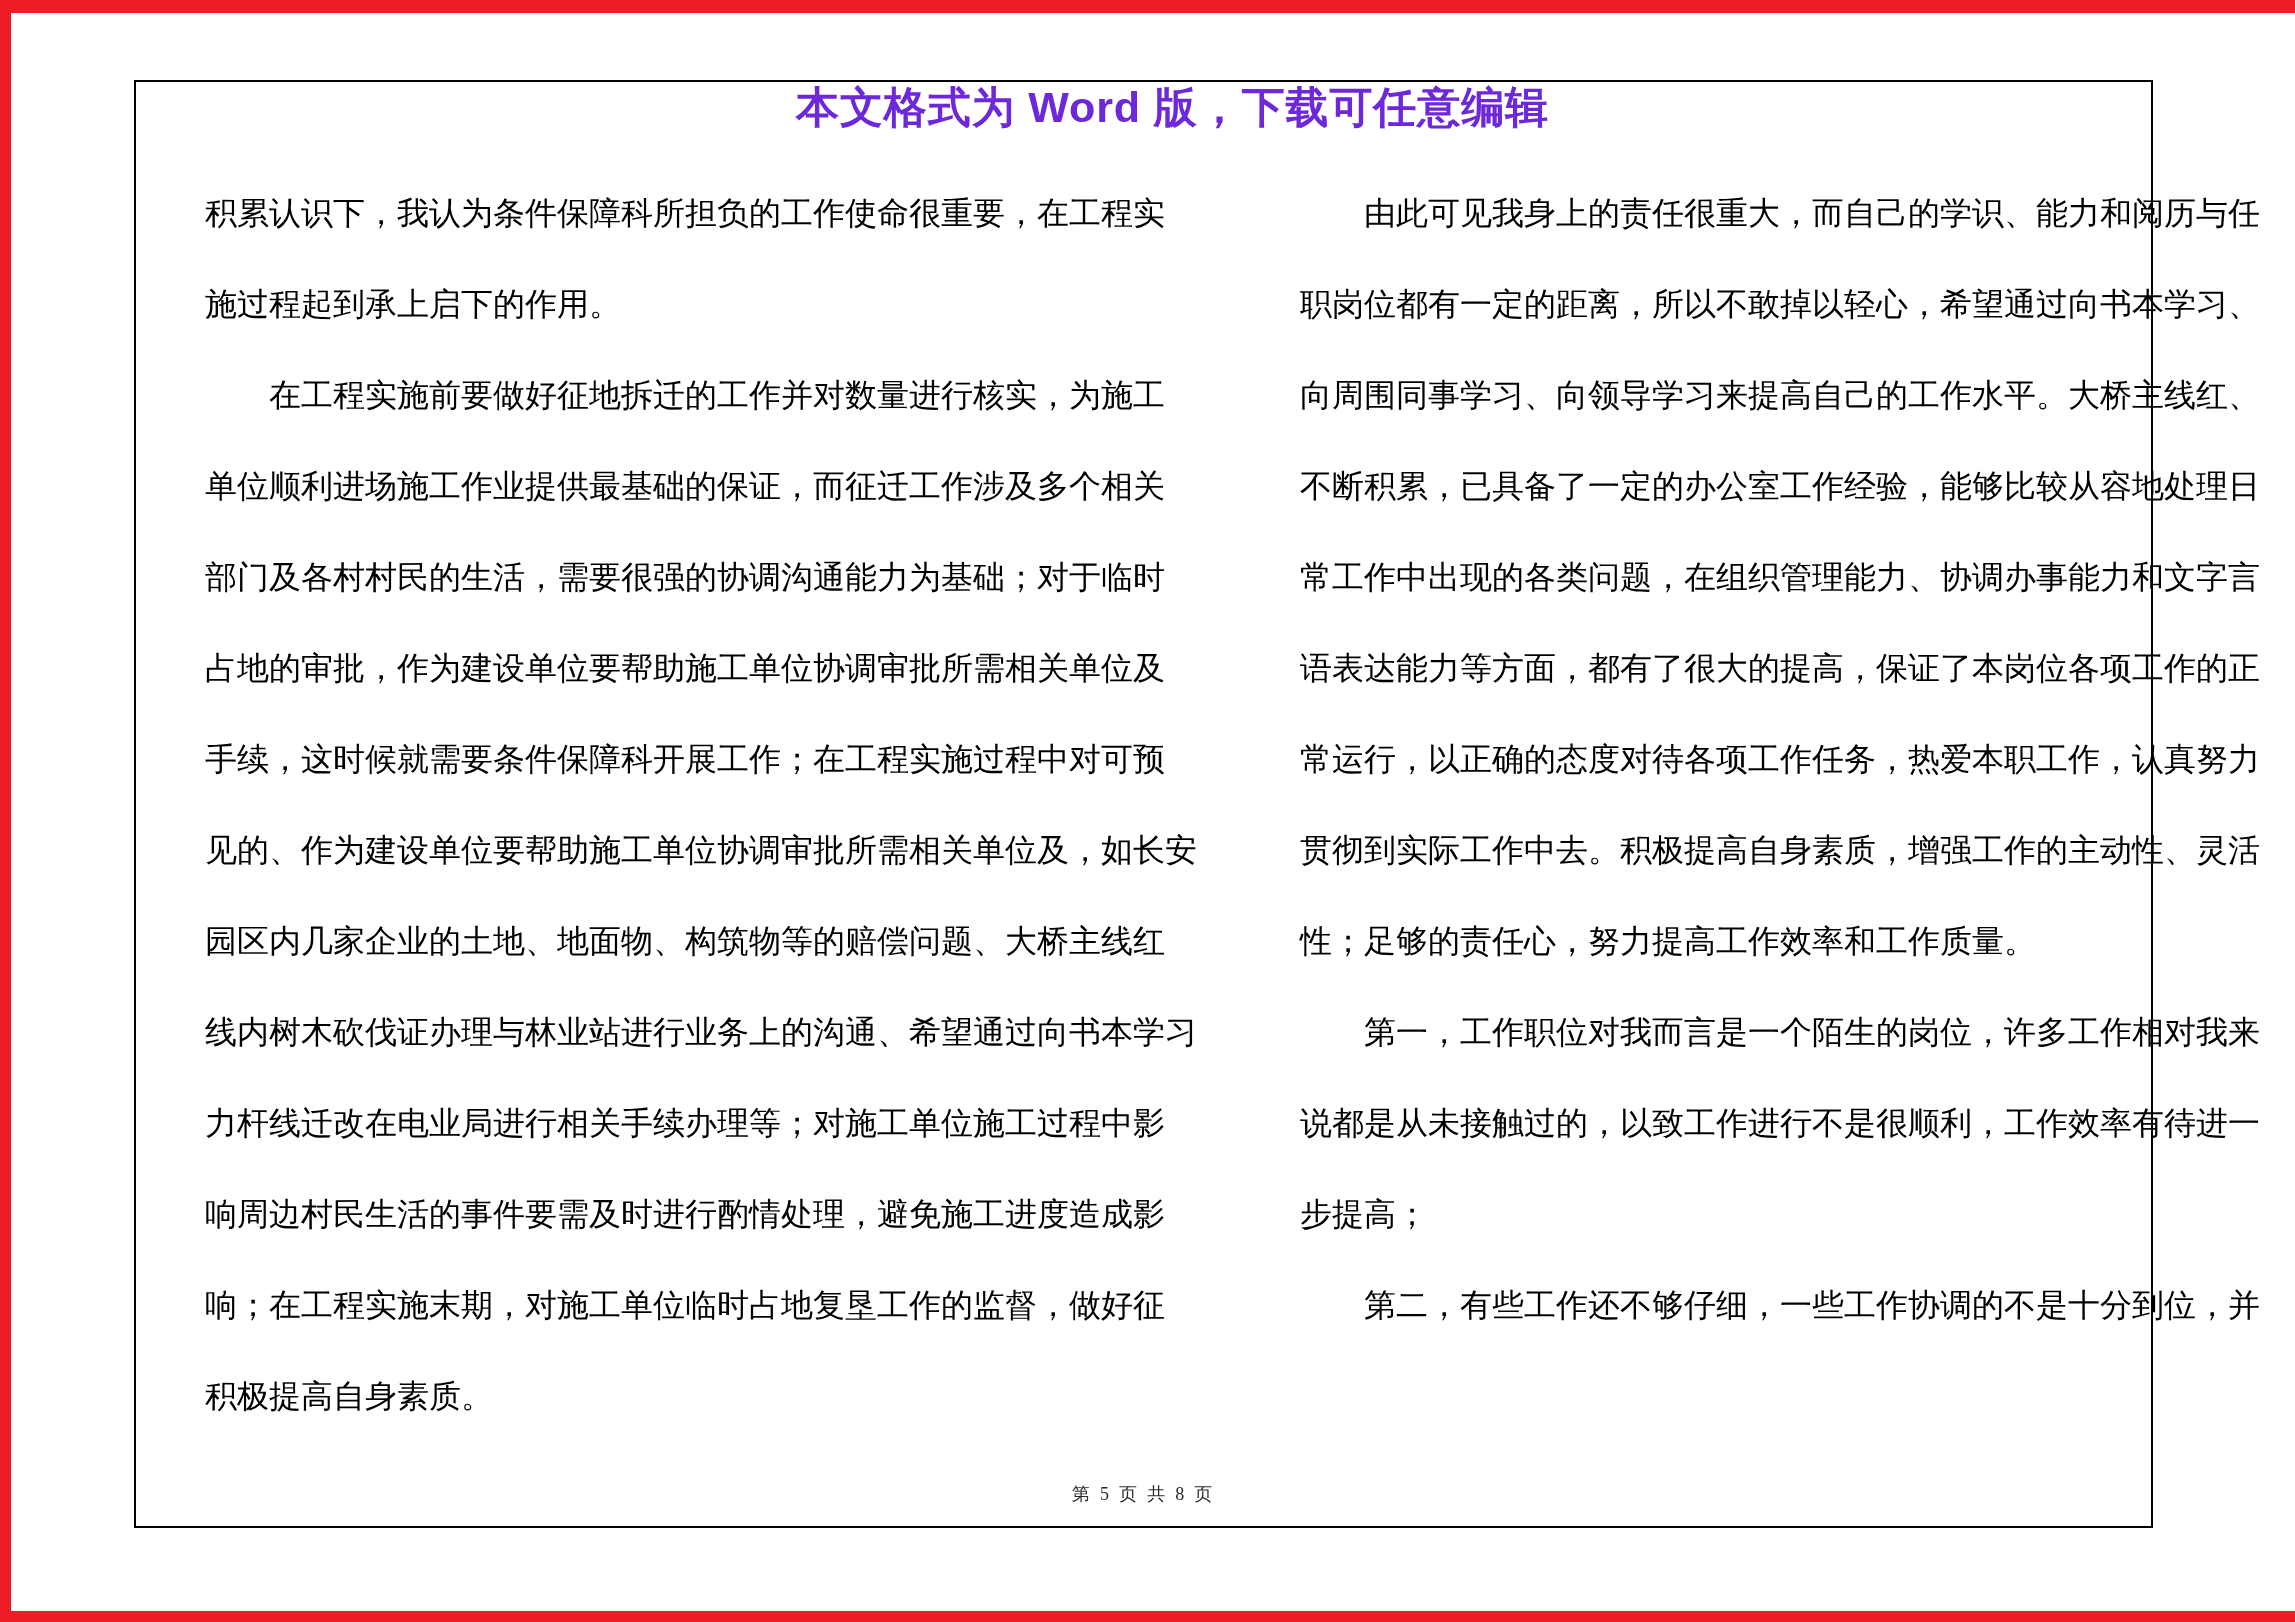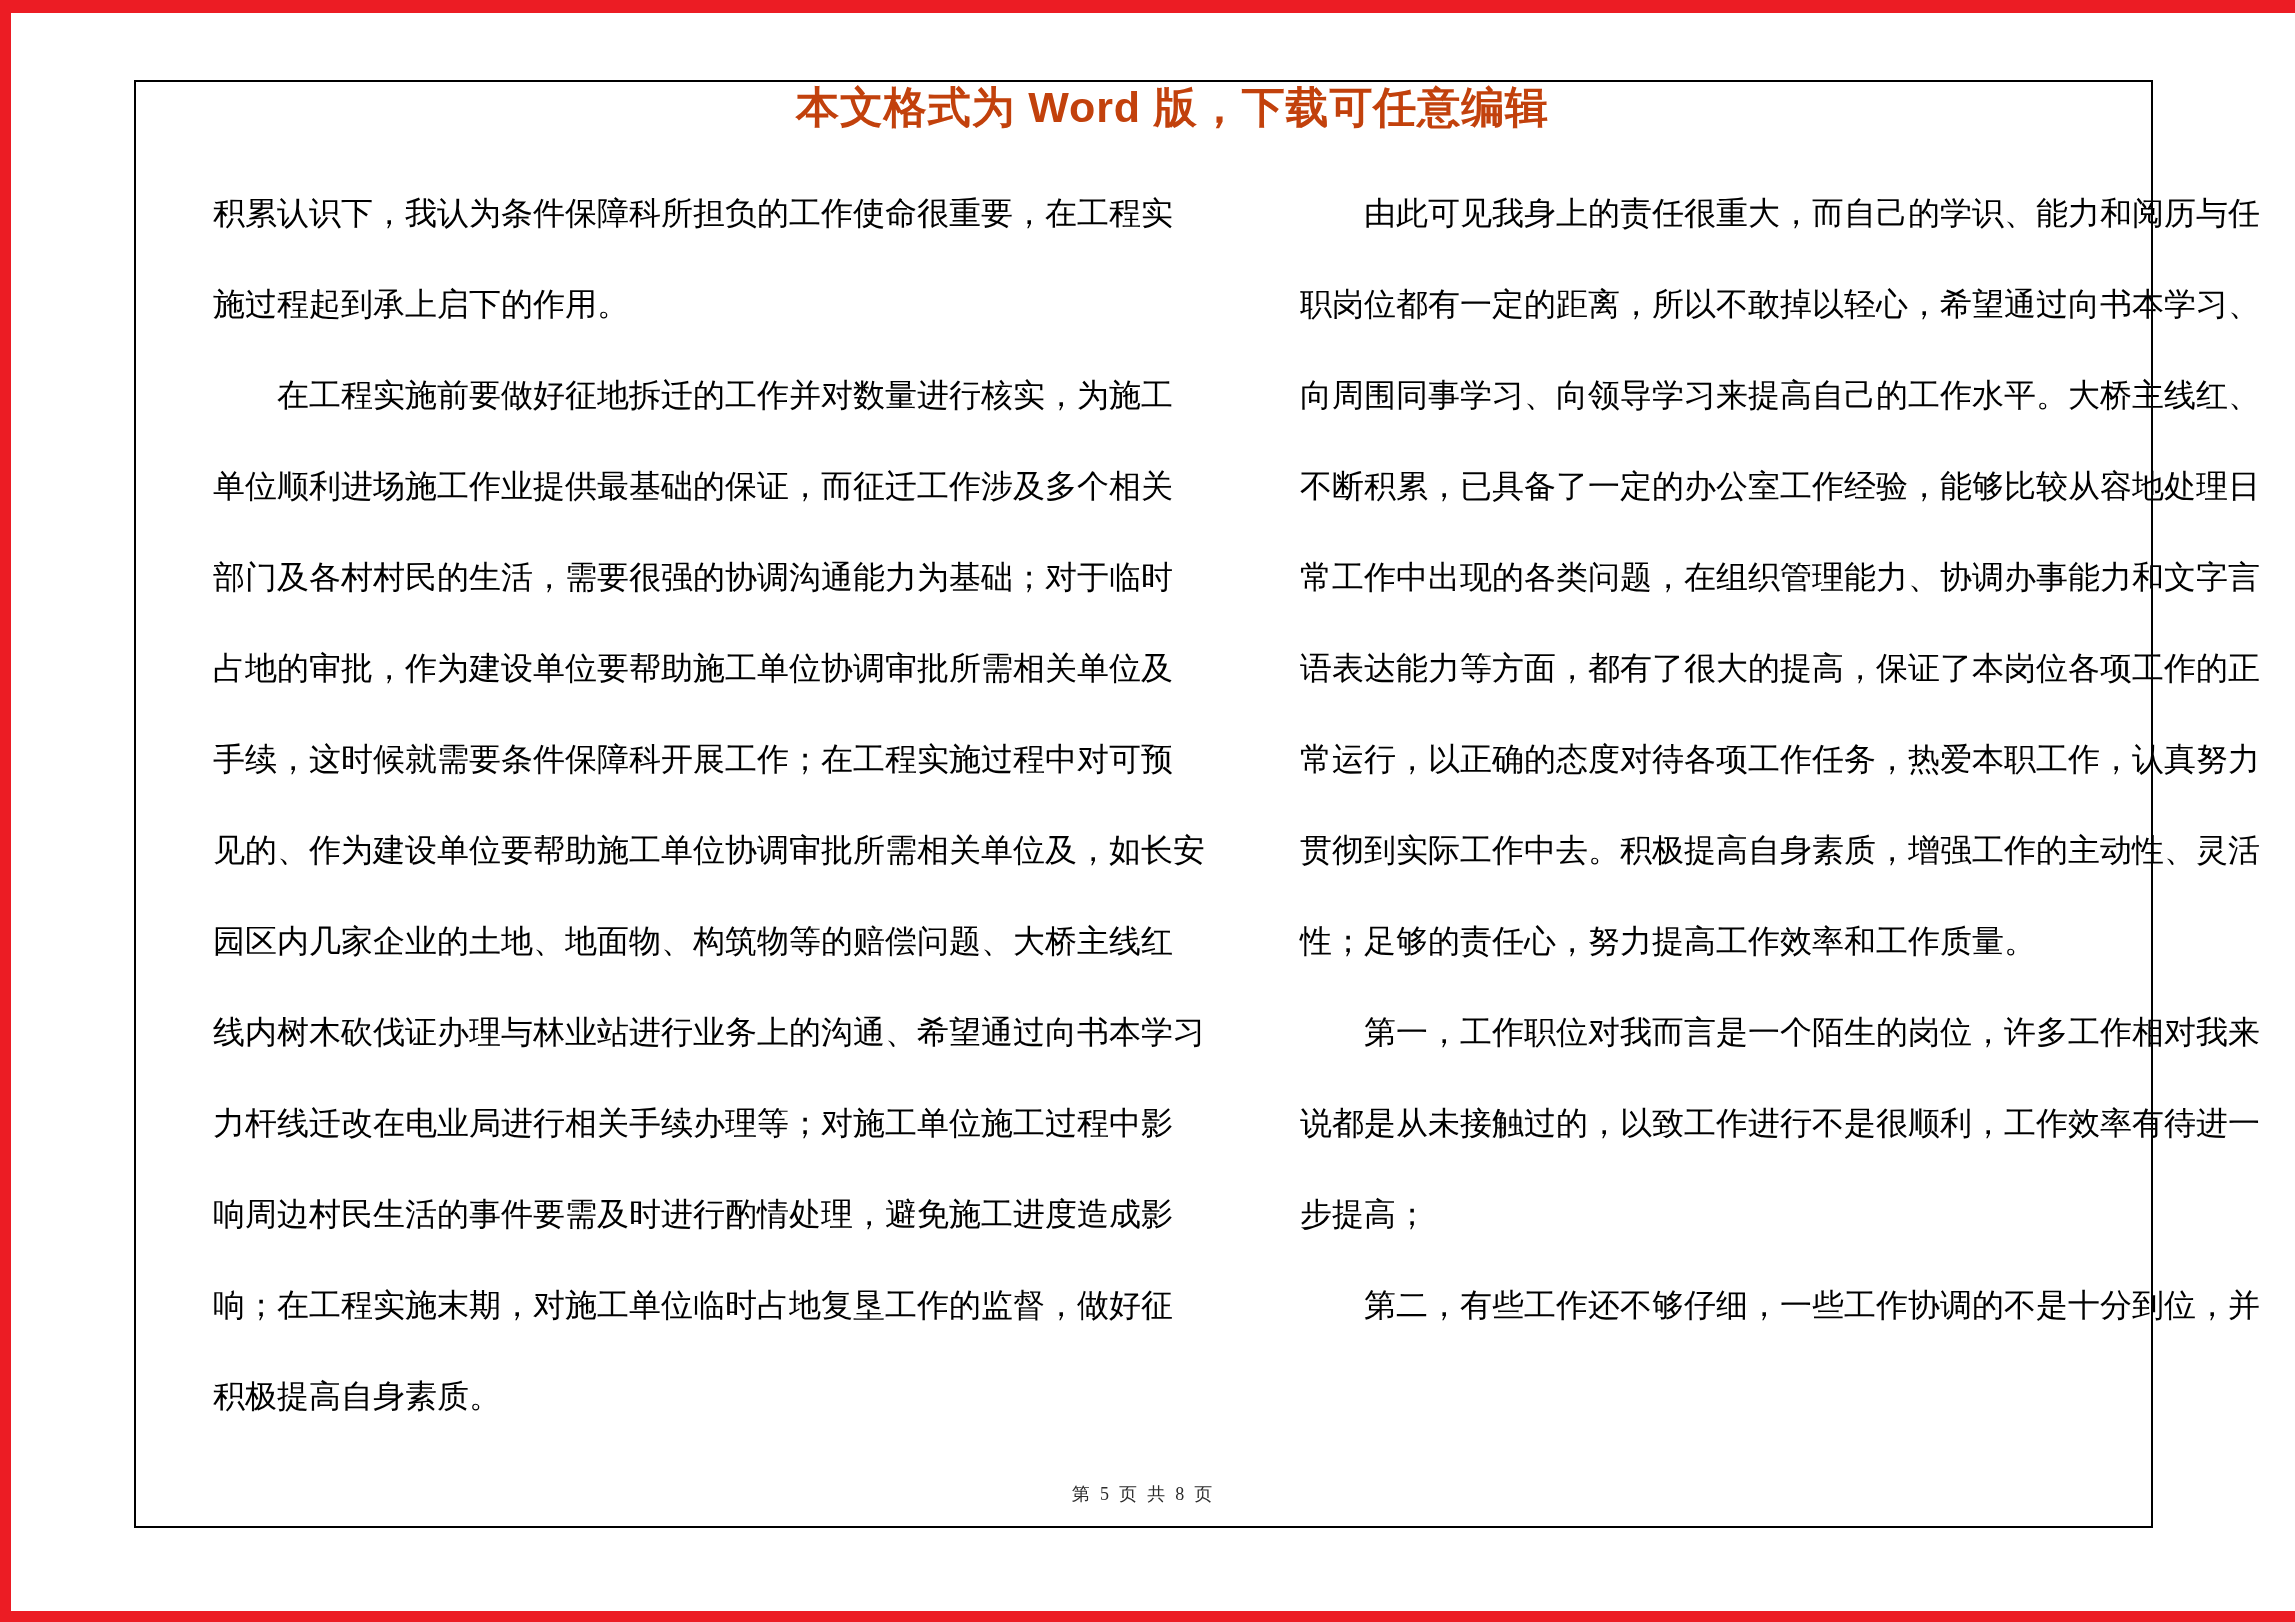--- a/index.html
+++ b/index.html
@@ -27,36 +27,36 @@
   }
 
   
   .header-notice {
     position: absolute;
     left: 796px; top: 83px;
     font-family: "Liberation Sans", "DejaVu Sans", sans-serif;
     font-weight: bold;
     font-size: 43px;
     line-height: 48px;
-    color: #c2410c;
+    color: #6d28d9;
     letter-spacing: 0.9px;
     white-space: nowrap;
   }
 
   
   .column {
     position: absolute;
     top: 168px;
     font-size: 32px;
     line-height: 91px;
     color: #000000;
     white-space: nowrap;
     letter-spacing: 0px;
   }
-  .col-left  { left: 205px;  width: 951px; margin-left: 8px; }
+  .col-left  { left: 205px;  width: 951px; }
   .col-right { left: 1300px; width: 955px; }
   .text-line { height: 91px; }
 
   
   .page-footer {
     position: absolute;
     left: 134px; top: 1480px;
     width: 2019px;
     text-align: center;
     font-size: 18px;

